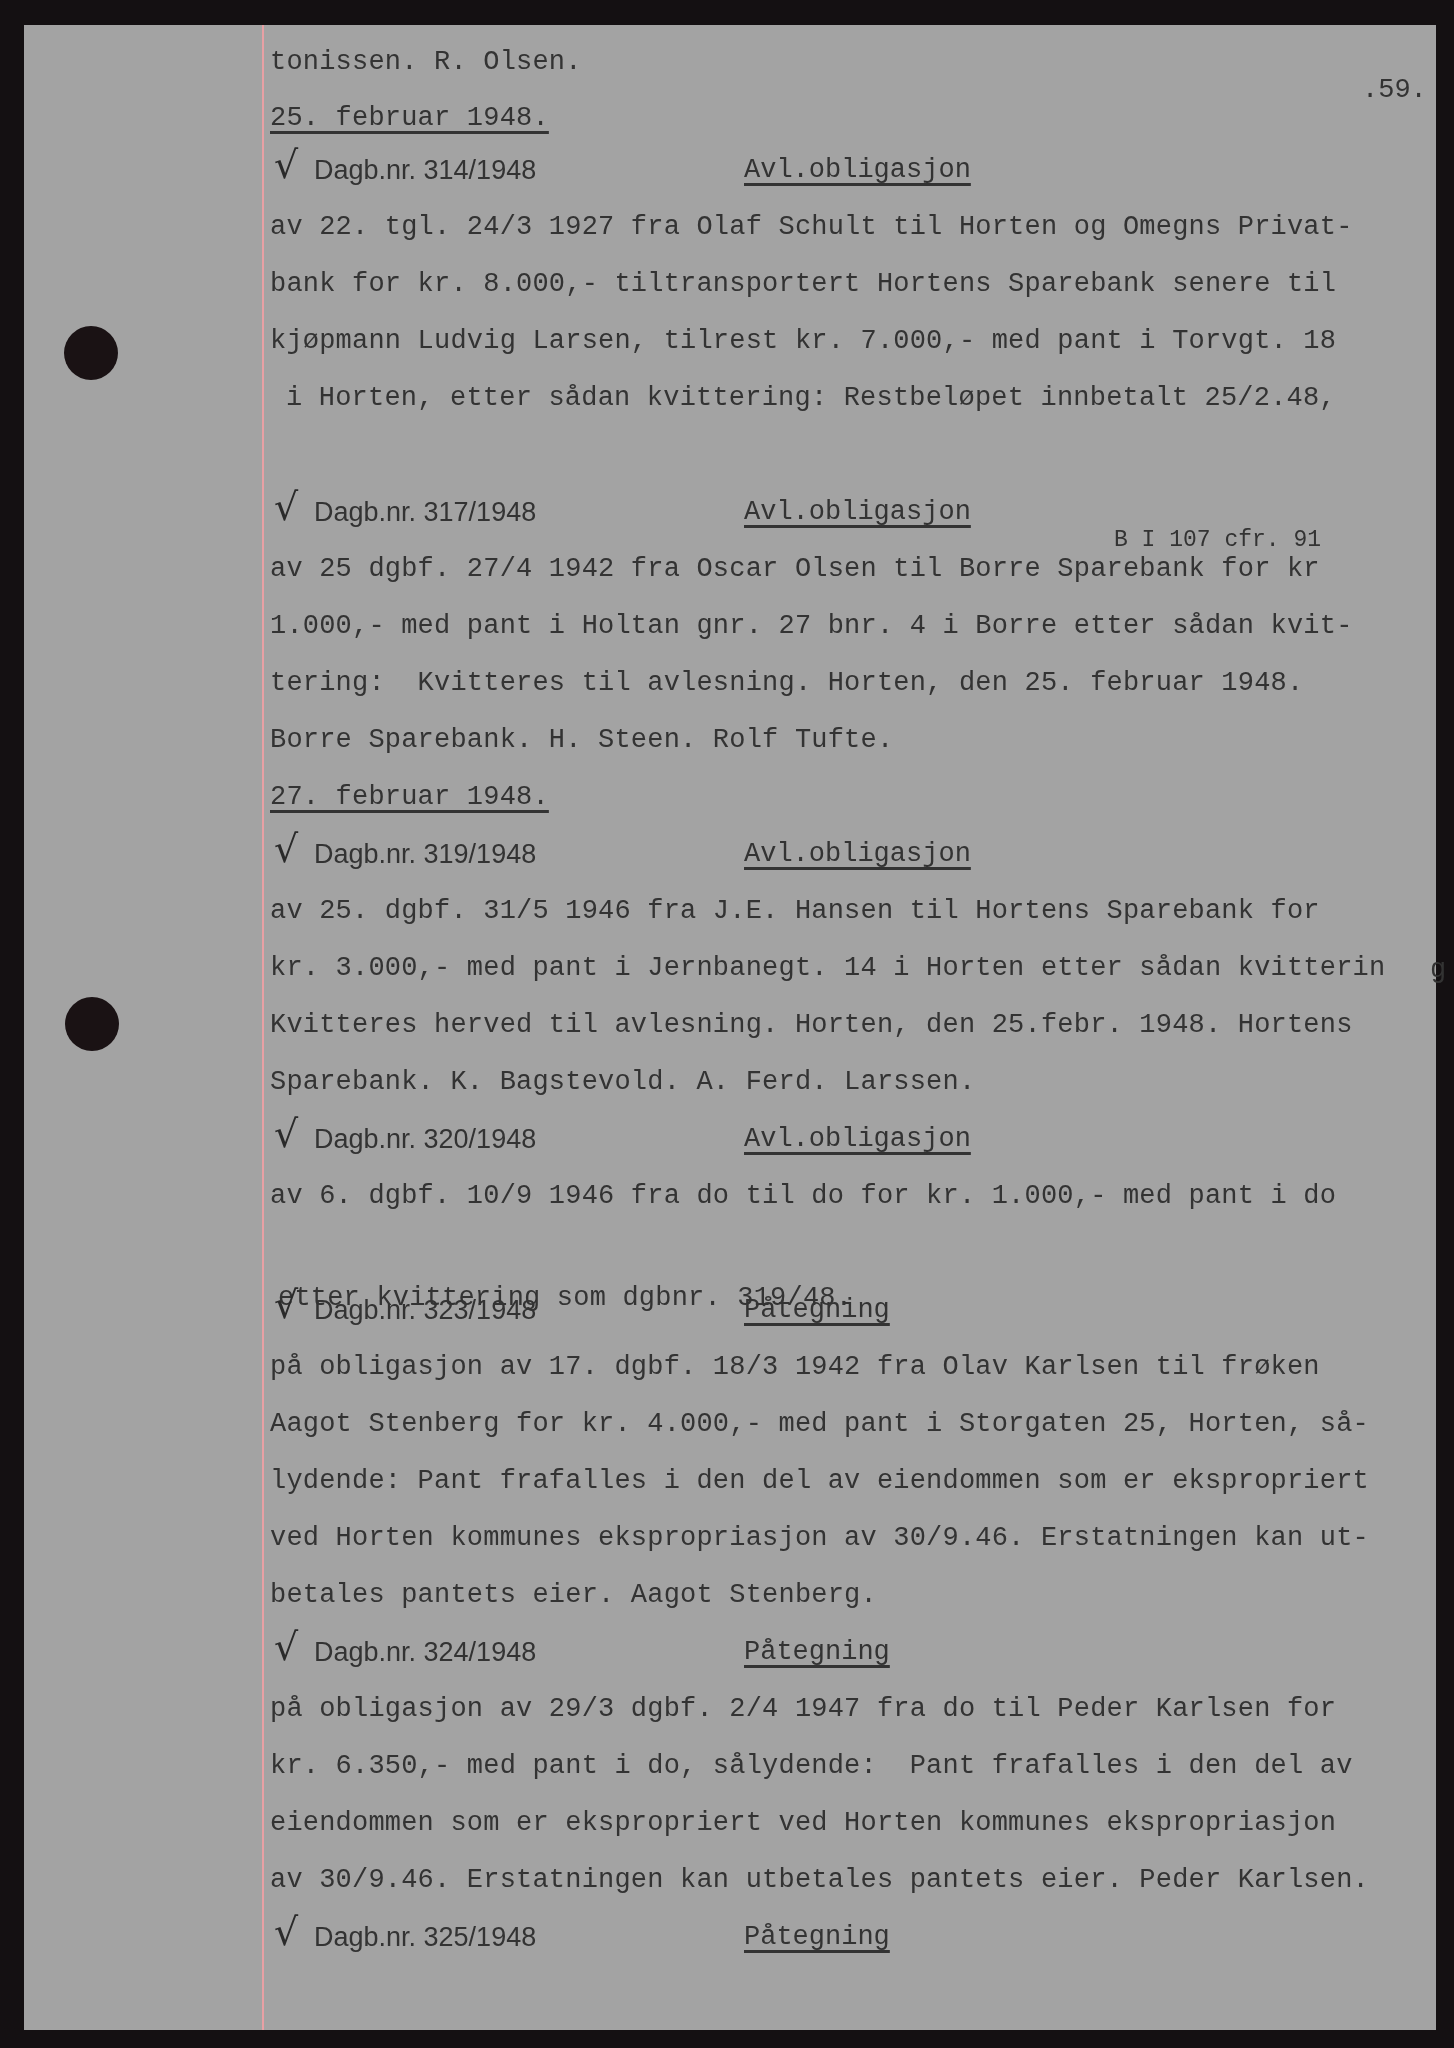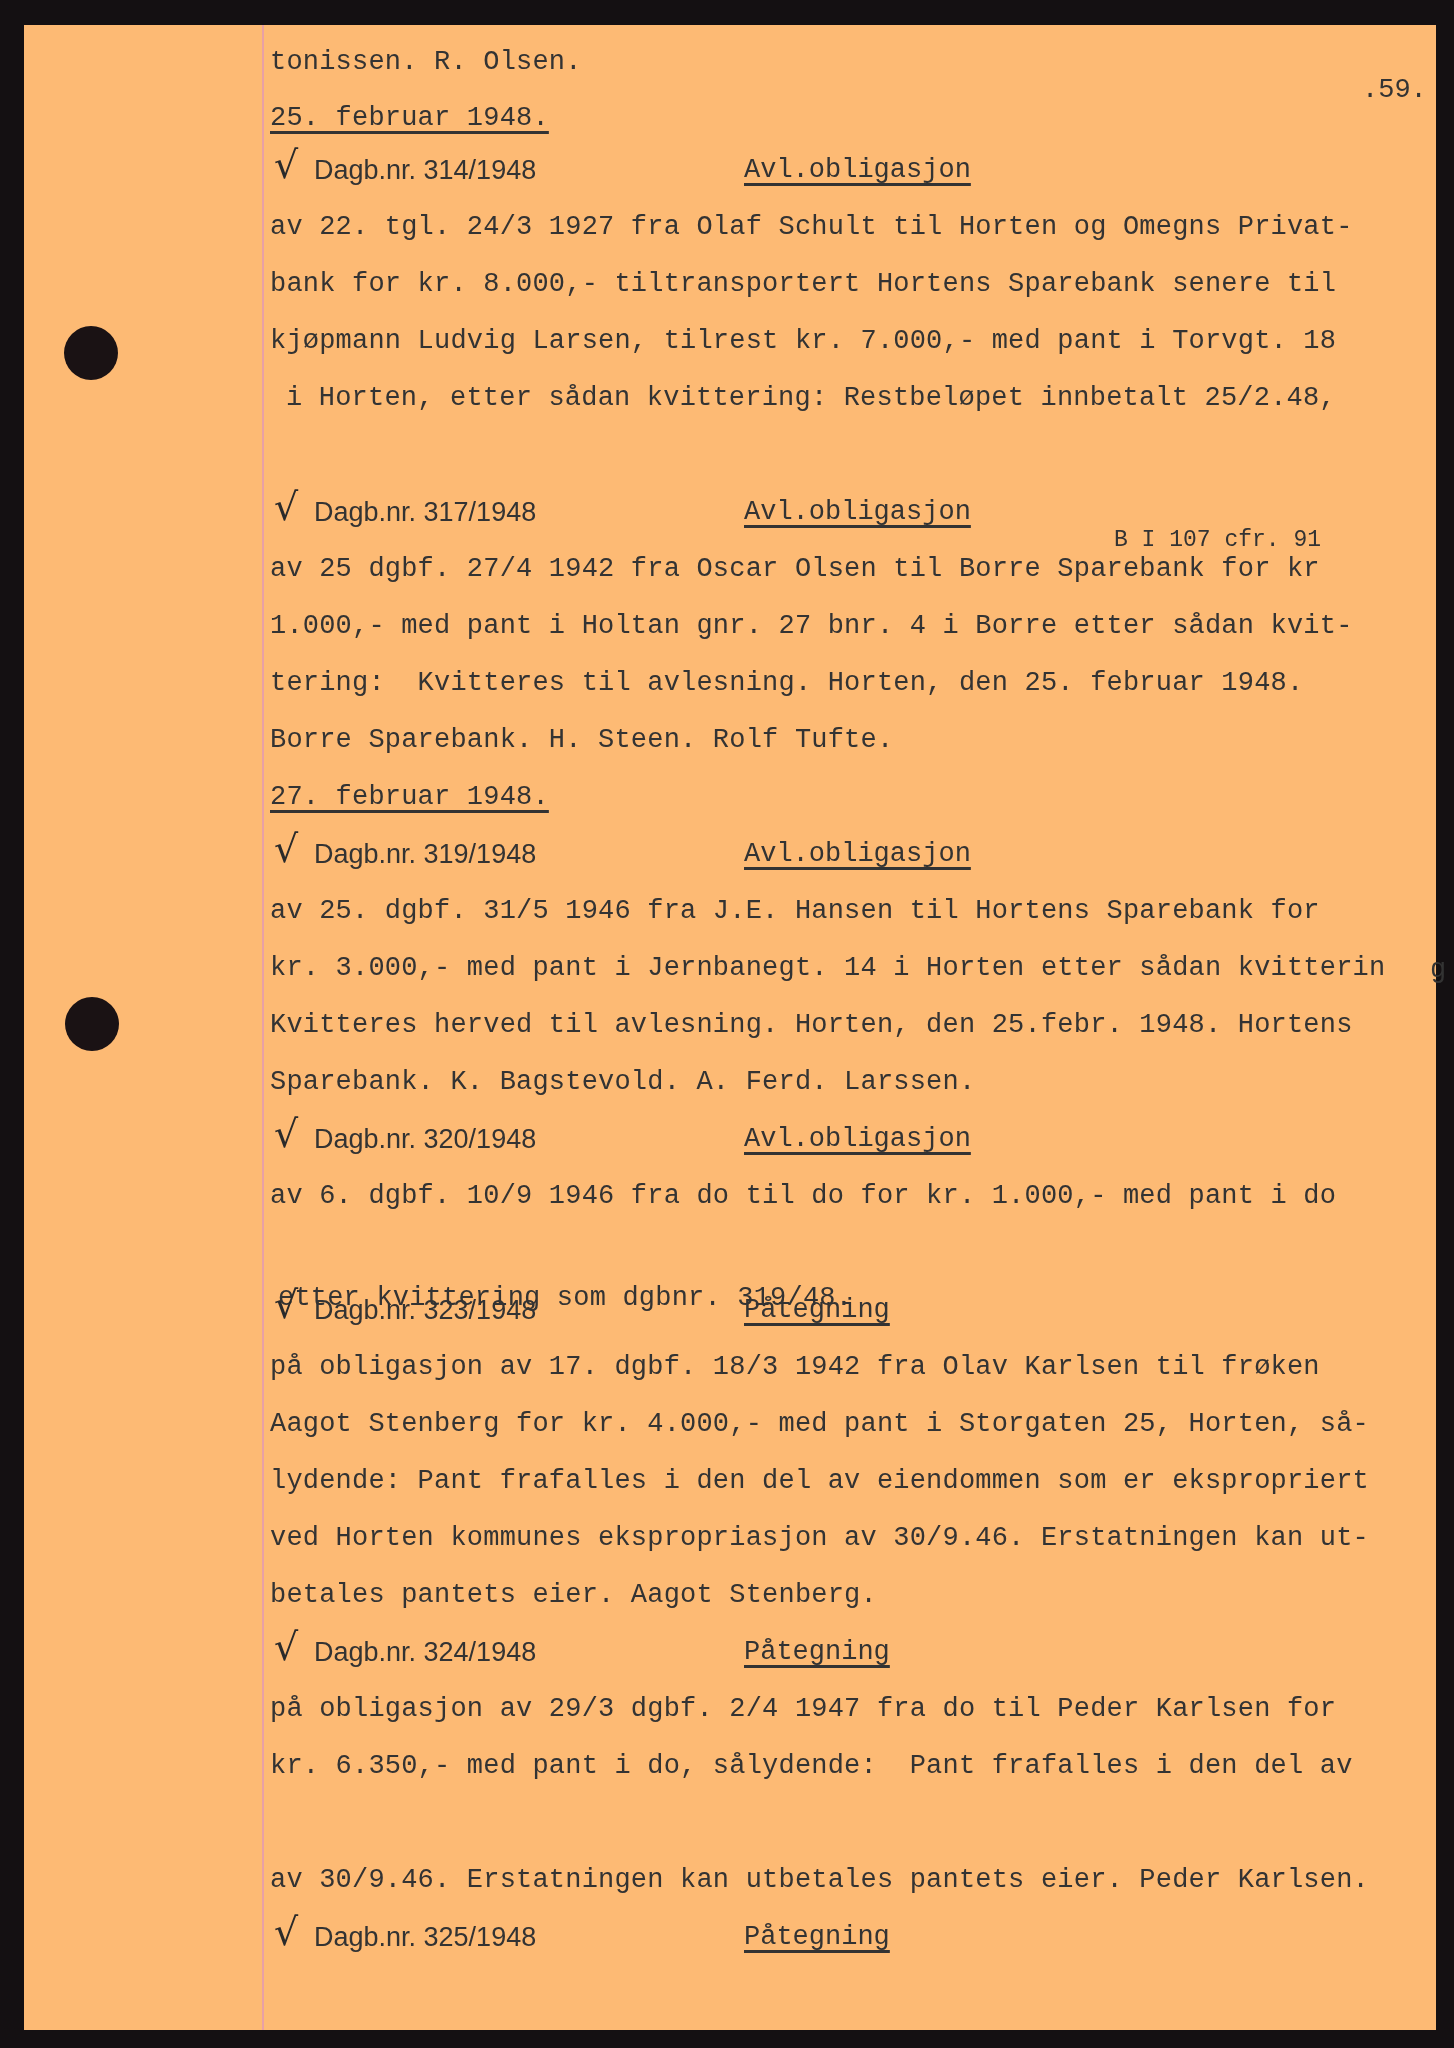--- a/index.html
+++ b/index.html
@@ -1,17 +1,17 @@
 <!DOCTYPE html>
 <html><head>
 <meta charset="utf-8">
 <style>
   html, body { margin:0; padding:0; }
   body { width:1454px; height:2048px; background:#141012; position:relative; overflow:hidden; }
-  .page { position:absolute; left:24px; top:25px; width:1412px; height:2005px; background:#fdba74; }
+  .page { position:absolute; left:24px; top:25px; width:1412px; height:2005px; background:#a3a3a3; }
   .margin-line { position:absolute; left:238px; top:0; width:2px; height:100%; background:#e8a0a4; }
   .hole { position:absolute; width:54px; height:54px; border-radius:50%; background:#1a1214; }
   .line { position:absolute; left:246px; font-family:"Liberation Mono", "DejaVu Sans Mono", monospace; font-size:27px; color:#333; white-space:pre; letter-spacing:0.2px; }
   .u { text-decoration:underline; text-decoration-thickness:3px; text-underline-offset:6px; }
   .check { position:absolute; left:250px; font-family:"DejaVu Serif", serif; font-size:38px; color:#2a2a2a; font-style:italic; }
   .hdr-num { position:absolute; left:290px; font-family:Liberation Sans, sans-serif; font-size:27px; color:#333; white-space:pre; }
   .hdr-type { position:absolute; left:720px; font-family:"Liberation Mono", monospace; font-size:27px; color:#333; white-space:pre; }
   .hdr-ref { position:absolute; left:1090px; font-family:"Liberation Mono", monospace; font-size:23px; color:#333; white-space:pre;margin-top:30px; }
   .pagenum { position:absolute; left:1338px; top:50px; font-family:"Liberation Mono", monospace; font-size:27px; color:#333; }
   .overflow-g { position:absolute; left:1406px; top:930px; font-family:"Liberation Mono", monospace; font-size:27px; color:#333; }
@@ -70,18 +70,19 @@
   <div class="line" style="top:1384px;">Aagot Stenberg for kr. 4.000,- med pant i Storgaten 25, Horten, så-</div>
   <div class="line" style="top:1441px;text-align:center;">lydende: Pant frafalles i den del av eiendommen som er ekspropriert</div>
   <div class="line" style="top:1498px;">ved Horten kommunes ekspropriasjon av 30/9.46. Erstatningen kan ut-</div>
   <div class="line" style="top:1555px;">betales pantets eier. Aagot Stenberg.</div>
 
   <div class="check" style="top:1600px;">√</div>
   <div class="hdr-num" style="top:1612px;">Dagb.nr. 324/1948</div>
   <div class="hdr-type u" style="top:1612px;">Påtegning</div>
   <div class="line" style="top:1669px;">på obligasjon av 29/3 dgbf. 2/4 1947 fra do til Peder Karlsen for</div>
   <div class="line" style="top:1726px;">kr. 6.350,- med pant i do, sålydende:  Pant frafalles i den del av</div>
+  <div class="line" style="top:1783px;">eiendommen som er ekspropriert ved Horten kommunes ekspropriasjon</div>
   <div class="line" style="top:1840px;">av 30/9.46. Erstatningen kan utbetales pantets eier. Peder Karlsen.</div>
 
   <div class="check" style="top:1885px;">√</div>
   <div class="hdr-num" style="top:1897px;">Dagb.nr. 325/1948</div>
   <div class="hdr-type u" style="top:1897px;">Påtegning</div>
 </div>
 
 </body></html>

